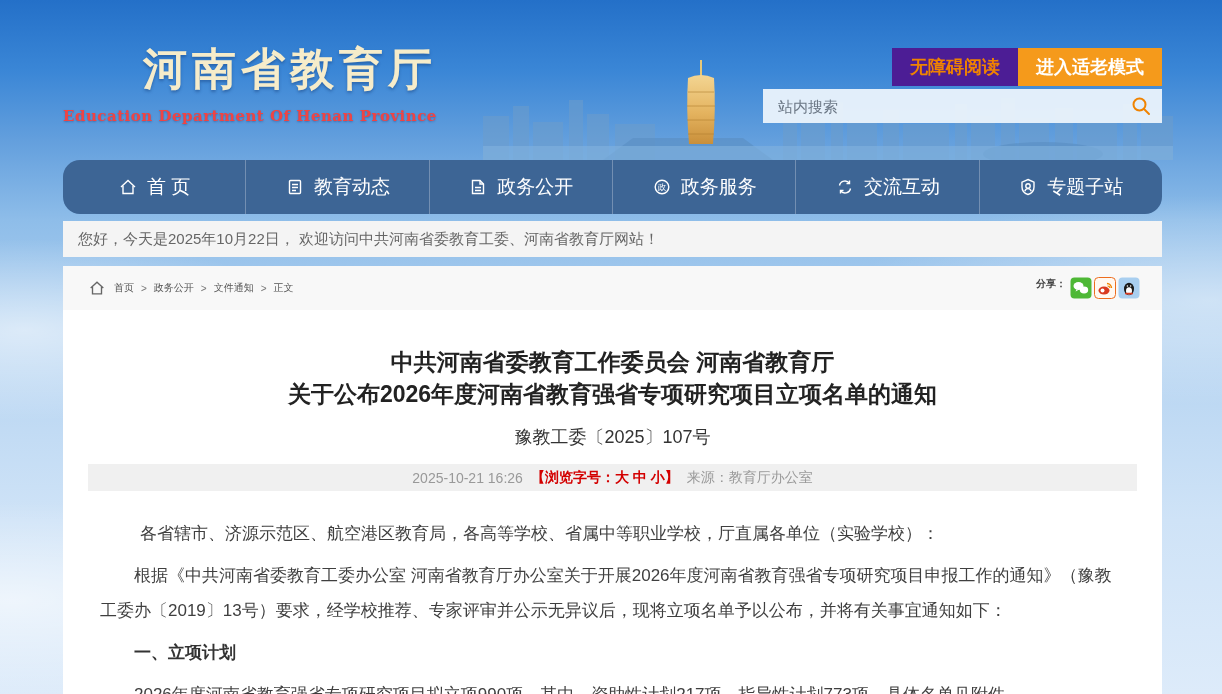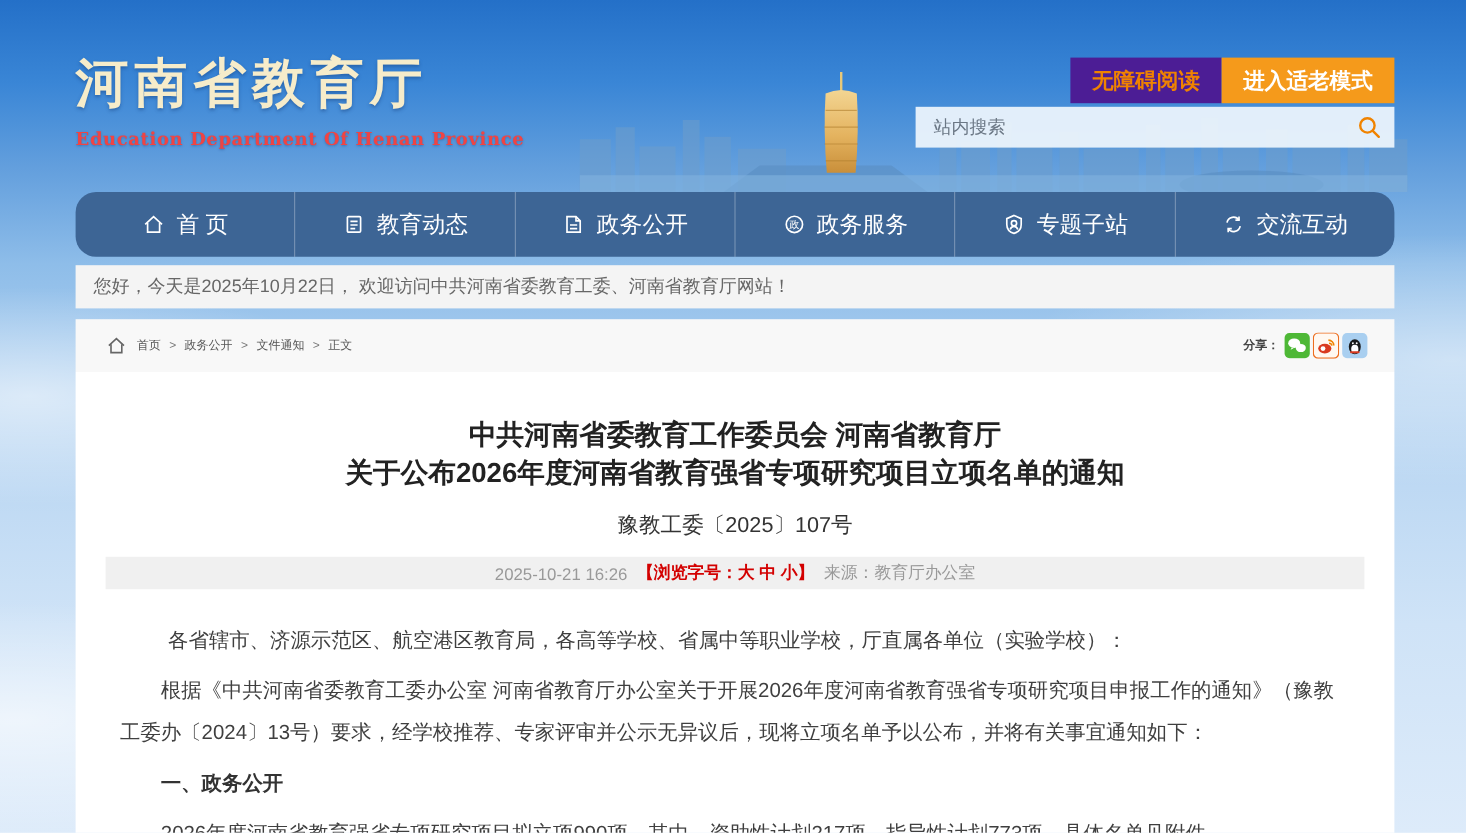--- a/index.html
+++ b/index.html
@@ -9,21 +9,21 @@
     background:
       radial-gradient(ellipse 420px 130px at 2% 330px, rgba(255,255,255,.55), transparent 70%),
       radial-gradient(ellipse 520px 150px at 99% 300px, rgba(255,255,255,.45), transparent 70%),
       radial-gradient(ellipse 480px 140px at 1% 600px, rgba(255,255,255,.6), transparent 70%),
       linear-gradient(180deg,#2470c8 0,#3a86d6 70px,#639fdd 140px,#8ebde9 220px,#b4d3f1 340px,#cfe3f7 520px,#ddebfa 694px);
   }
   .column { width:1099px; margin-left:63px; position:relative; }
 
   
   .banner { height:160px; position:relative; }
-  .logo { position:absolute; left:0; top:40px; cursor:pointer; }
+  .logo { position:absolute; left:0; top:40px; cursor:pointer;text-align:right; }
   .logo-title {
     font-family:"DejaVu Serif","Liberation Serif",serif;
     font-size:44px; font-weight:bold; color:#f6ecca; letter-spacing:5px;
     text-shadow:0 2px 3px rgba(20,60,120,.45);
   }
   .logo-sub {
     font-family:"DejaVu Serif","Liberation Serif",serif;
     font-size:15px; font-weight:bold; color:#ef4444; letter-spacing:.5px; margin-top:8px;
     text-shadow:0 1px 2px rgba(20,60,120,.4);
   }
@@ -64,21 +64,21 @@
   }
 
   
   .crumbbar {
     margin-top:9px; height:44px; background:#f8f8f8; display:flex; align-items:center;
     padding:0 22px 0 25px; font-size:10px; color:#555;
   }
   .crumbbar .crumb-link { cursor:pointer; }
   .crumb-sep { margin:0 7px; color:#777; }
   .crumb-home { display:flex; align-items:center; margin-right:8px; }
-  .share { margin-left:auto; display:flex; align-items:center; gap:2px; }
+  .share { margin-left:auto; display:flex; gap:2px; }
   .share-label { font-weight:bold; color:#444; margin-right:2px; }
   .share-icon { width:22px; height:22px; cursor:pointer; display:block; }
 
   
   .article { background:#ffffff; padding-bottom:60px; min-height:390px; }
   .art-title {
     padding-top:36px; text-align:center; font-size:23px; line-height:32px;
     font-weight:bold; color:#222222;
   }
   .doc-number { margin-top:15px; text-align:center; font-size:18px; color:#333; }
@@ -198,37 +198,37 @@
         <svg width="20" height="20" viewBox="0 0 20 20">
             <circle cx="10" cy="10" r="6.8" fill="none" stroke="#fff" stroke-width="1.4"></circle>
             <text x="10" y="13" font-size="8.5" fill="#fff" text-anchor="middle" font-family="Liberation Sans, sans-serif">政</text>
           </svg>
       </span>
       <span>政务服务</span>
     </div>
     <div class="nav-item">
       <span class="nav-icon">
         <svg width="20" height="20" viewBox="0 0 20 20" fill="none" stroke="#fff" stroke-width="1.4">
-            <path d="M10 2.5 L16 5.2 V10 C16 14 13.3 16.5 10 17.5 C6.7 16.5 4 14 4 10 V5.2 Z"></path>
-            <circle cx="10" cy="9" r="2.2"></circle>
-            <path d="M6.8 14.2c.6-1.8 1.8-2.6 3.2-2.6s2.6.8 3.2 2.6"></path>
-          </svg>
-      </span>
-      <span>专题子站</span>
-    </div>
-    <div class="nav-item">
-      <span class="nav-icon">
-        <svg width="20" height="20" viewBox="0 0 20 20" fill="none" stroke="#fff" stroke-width="1.4">
             <path d="M4.5 8.5a5.5 5.5 0 0 1 10-2"></path>
             <path d="M14.5 3.5v3h-3"></path>
             <path d="M15.5 11.5a5.5 5.5 0 0 1-10 2"></path>
             <path d="M5.5 16.5v-3h3"></path>
           </svg>
       </span>
       <span>交流互动</span>
+    </div>
+    <div class="nav-item">
+      <span class="nav-icon">
+        <svg width="20" height="20" viewBox="0 0 20 20" fill="none" stroke="#fff" stroke-width="1.4">
+            <path d="M10 2.5 L16 5.2 V10 C16 14 13.3 16.5 10 17.5 C6.7 16.5 4 14 4 10 V5.2 Z"></path>
+            <circle cx="10" cy="9" r="2.2"></circle>
+            <path d="M6.8 14.2c.6-1.8 1.8-2.6 3.2-2.6s2.6.8 3.2 2.6"></path>
+          </svg>
+      </span>
+      <span>专题子站</span>
     </div>
   </div>
 
   <div class="notice">您好，今天是2025年10月22日， 欢迎访问中共河南省委教育工委、河南省教育厅网站！</div>
 
   <div class="crumbbar">
     <span class="crumb-home">
       <svg width="18" height="18" viewBox="0 0 20 20" fill="none" stroke="#666" stroke-width="1.5">
           <path d="M3 10 L10 3.5 L17 10"></path>
           <path d="M5 8.8 V16.5 H15 V8.8"></path>
@@ -276,19 +276,19 @@
     <div class="doc-number">豫教工委〔2025〕107号</div>
 
     <div class="meta">
       <span>2025-10-21 16:26</span>
       <span class="fontsize-ctrl">【浏览字号：大 中 小】</span>
       <span>来源：教育厅办公室</span>
     </div>
 
     <div class="body-text">
       <p class="no-indent">各省辖市、济源示范区、航空港区教育局，各高等学校、省属中等职业学校，厅直属各单位（实验学校）：</p>
-      <p>根据《中共河南省委教育工委办公室 河南省教育厅办公室关于开展2026年度河南省教育强省专项研究项目申报工作的通知》（豫教工委办〔2024〕13号）要求，经学校推荐、专家评审并公示无异议后，现将立项名单予以公布，并将有关事宜通知如下：</p>
-      <p class="bold">一、政务公开</p>
+      <p>根据《中共河南省委教育工委办公室 河南省教育厅办公室关于开展2026年度河南省教育强省专项研究项目申报工作的通知》（豫教工委办〔2019〕13号）要求，经学校推荐、专家评审并公示无异议后，现将立项名单予以公布，并将有关事宜通知如下：</p>
+      <p class="bold">一、立项计划</p>
       <p>2026年度河南省教育强省专项研究项目拟立项990项，其中，资助性计划217项，指导性计划773项。具体名单见附件。</p>
     </div>
   </div>
 
 </div>
 
 </body></html>

